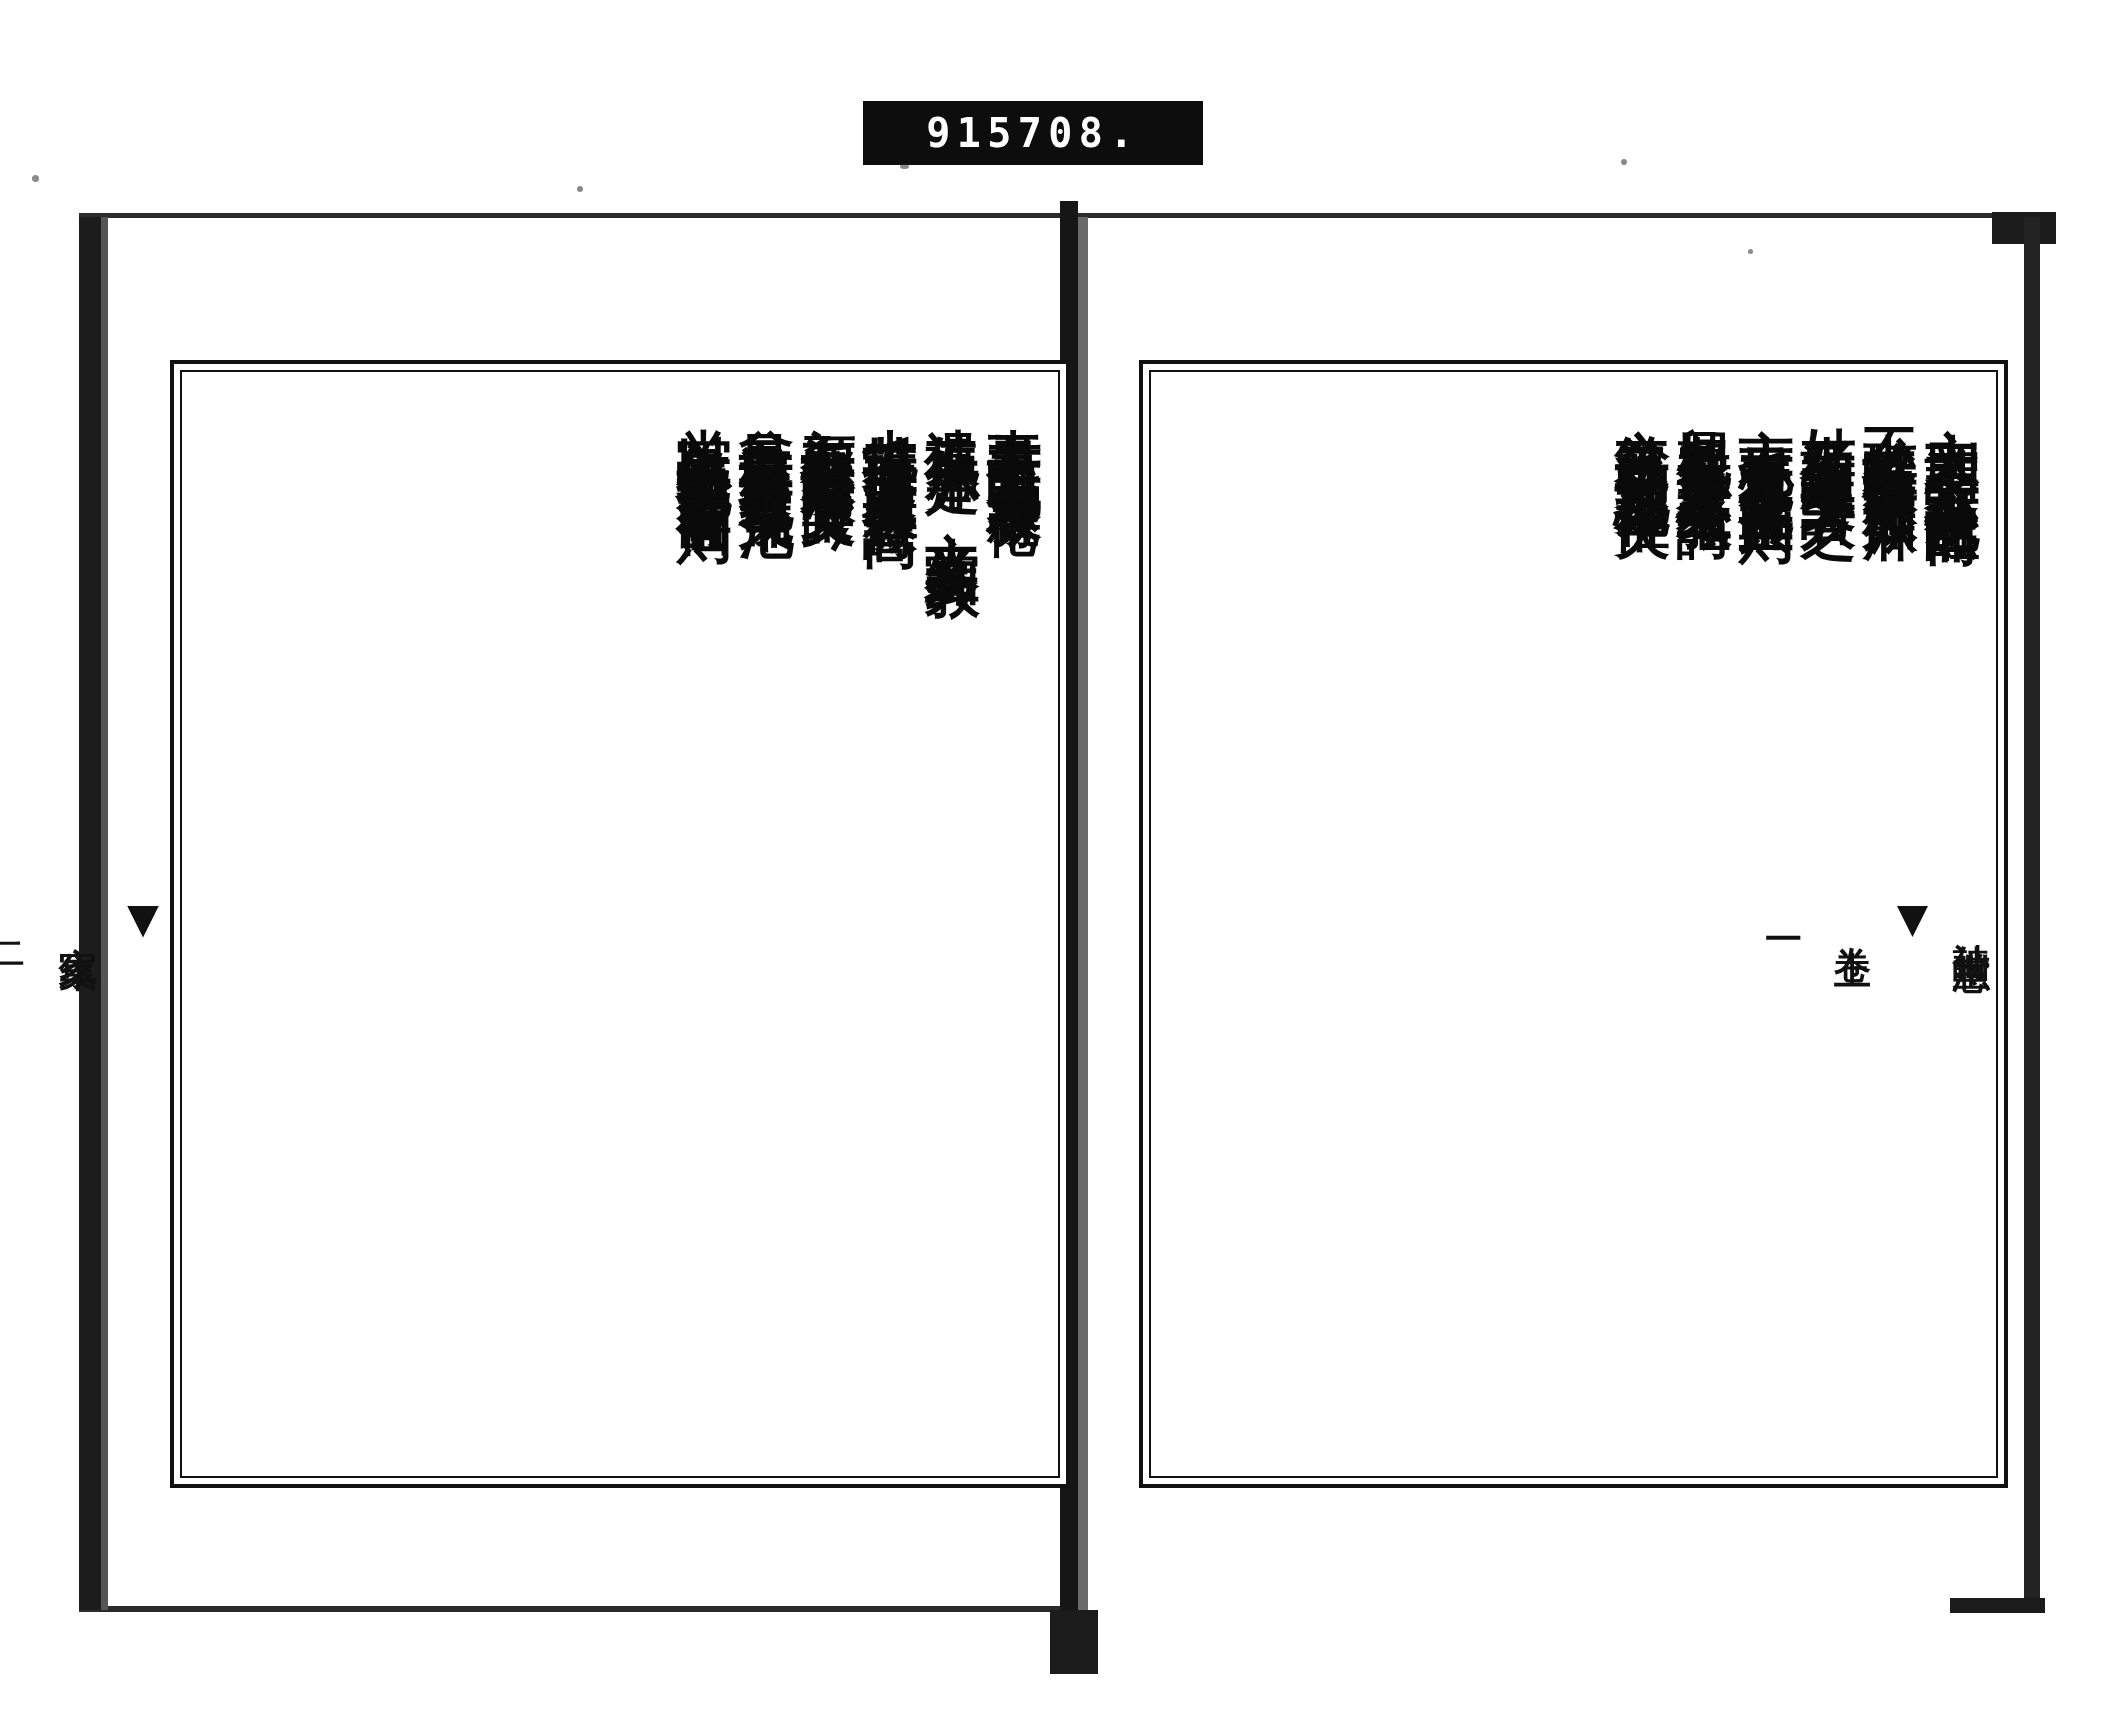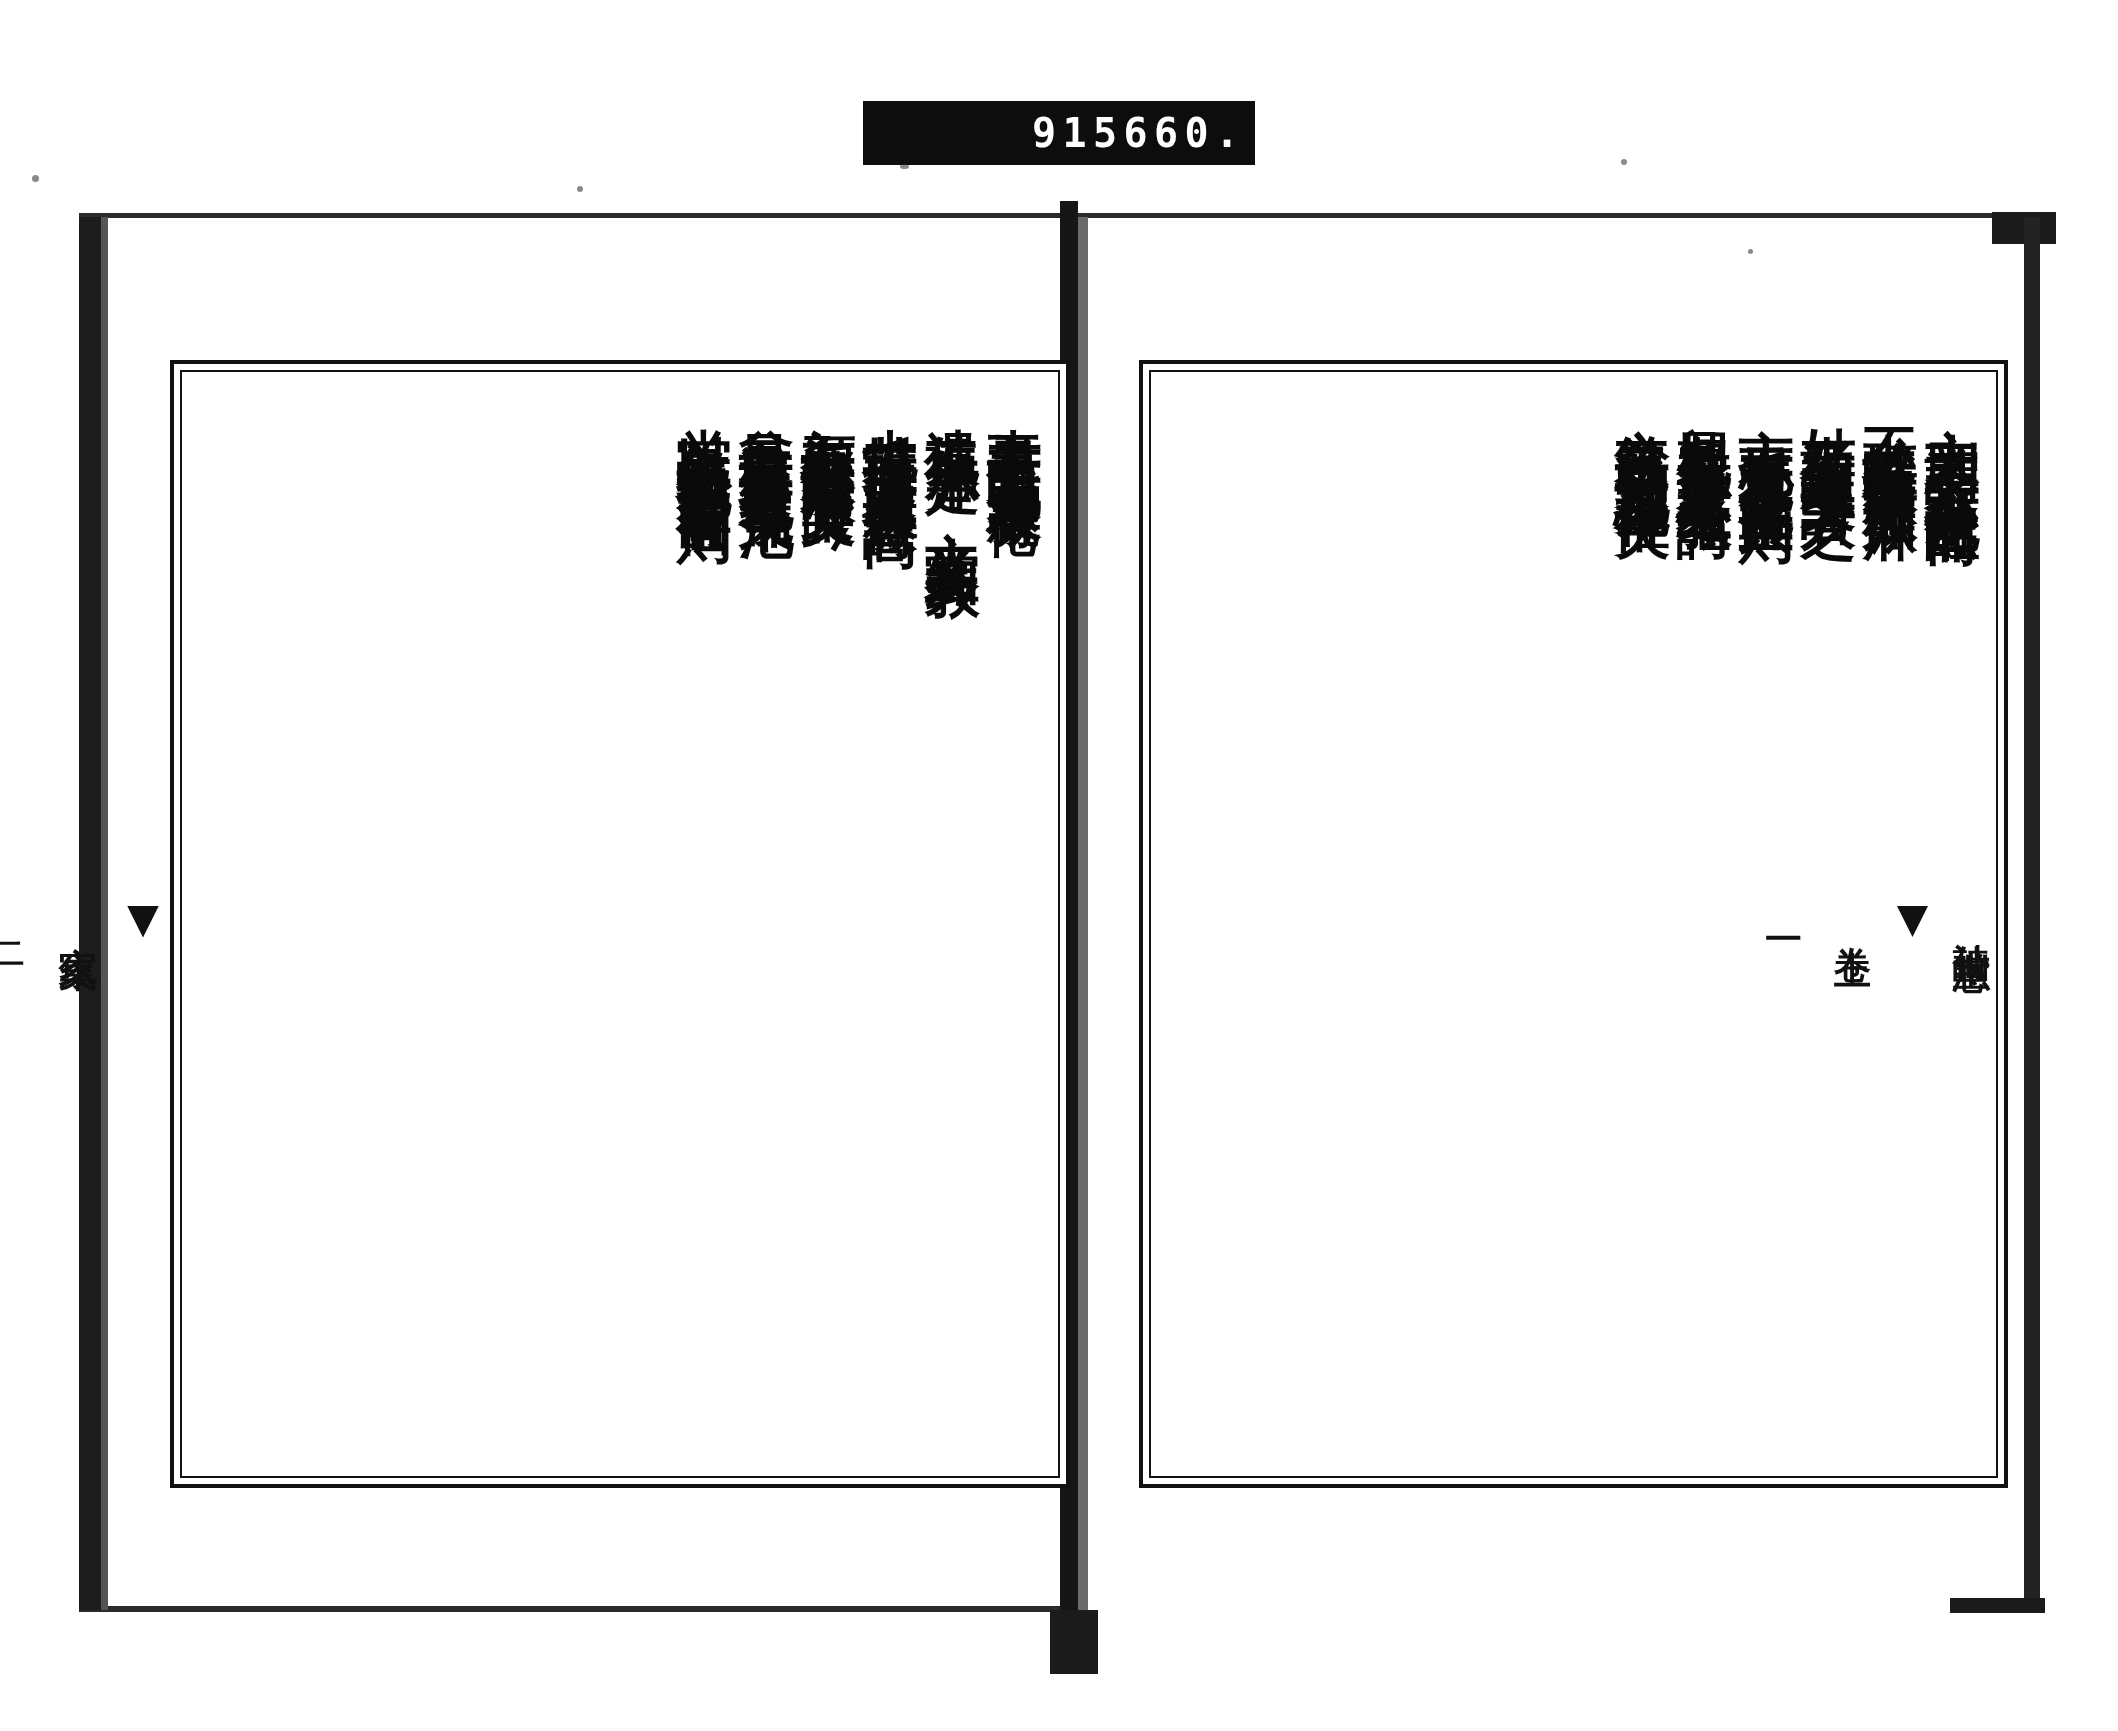--- a/index.html
+++ b/index.html
@@ -13,26 +13,26 @@
     position: relative;
     font-family: "DejaVu Sans", sans-serif;
     overflow: hidden;
   }
 
   
   .film-header {
     position: absolute;
     left: 863px;
     top: 101px;
-    width: 392px;
+    width: 340px;
     height: 64px;
     background: #0d0d0d;
     display: flex;
     align-items: center;
-    justify-content: flex-end;
+    justify-content: center;
     padding: 0 9.5px;
     box-sizing: border-box;
   }
   .film-digits {
     color: #ffffff;
     font-family: "DejaVu Sans Mono", monospace;
     font-size: 40px;
     letter-spacing: 6.4px;
     font-weight: 700;
     line-height: 1;
@@ -222,21 +222,21 @@
     background: #111;
     clip-path: polygon(0 0, 100% 0, 50% 100%);
     flex: 0 0 auto;
   }
 </style>
 </head>
 <body>
 
 <div class="film-header">
   <span class="film-digits">915</span>
-  <span class="film-digits">660.</span>
+  <span class="film-digits">708.</span>
 </div>
 
 <div class="speckle" style="left:32px;  top:175px; width:7.4px; height:7.4px;"></div>
 <div class="speckle" style="left:577px;top:186px; width:6.4px; height:6.4px;"></div>
 <div class="speckle" style="left:900px;top:164px; width:8.5px; height:5.3px;"></div>
 <div class="speckle" style="left:1621px;top:159px; width:6.4px; height:6.4px;"></div>
 <div class="speckle" style="left:1748px;top:249px; width:5.3px; height:5.3px;"></div>
 
 <div class="spread">
 

